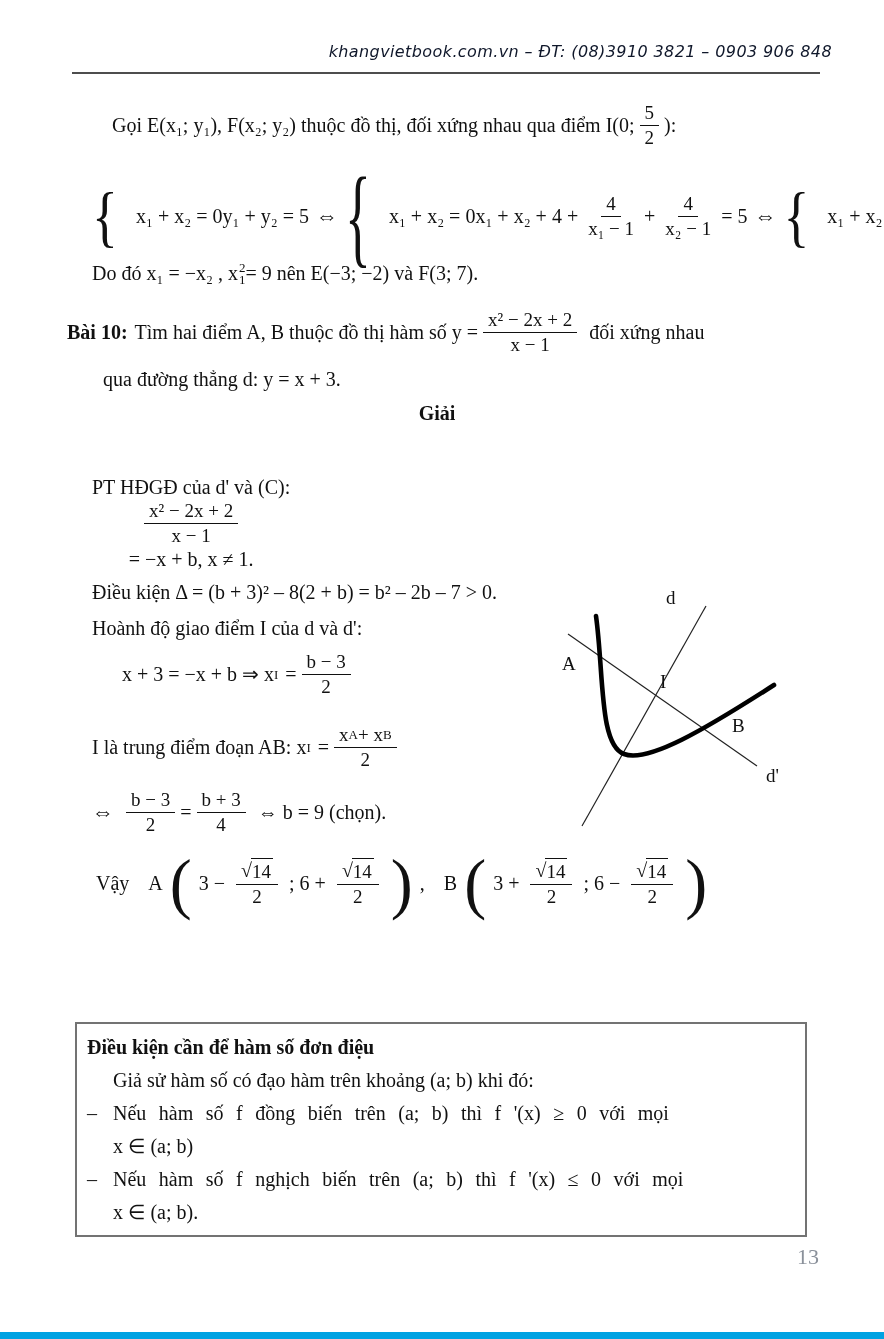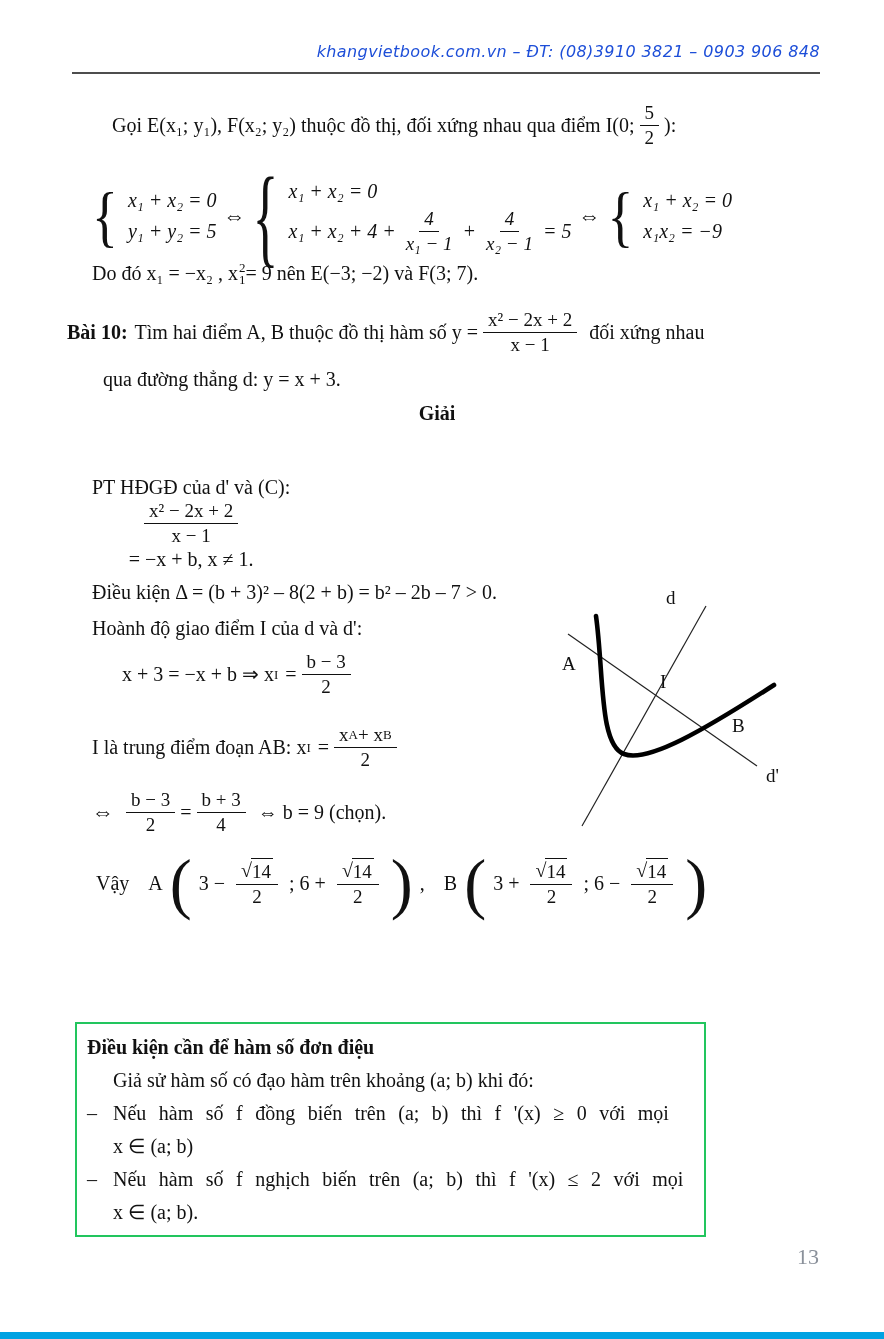--- a/index.html
+++ b/index.html
@@ -5,43 +5,43 @@
   * { margin:0; padding:0; box-sizing:border-box; }
   html,body { background:#ffffff; }
   .page {
     position:relative; width:884px; height:1339px; background:#fff;
     font-family:"Liberation Serif", serif; color:#111; overflow:hidden;
   }
   .abs { position:absolute; }
 
   
   .site-line {
-    position:absolute; top:42px; right:64px;
+    position:absolute; top:42px; right:52px;
     font-family:"DejaVu Sans", sans-serif; font-style:italic;
-    font-size:16px; color:#1d4ed8; letter-spacing:0.4px;
+    font-size:16px; color:#0f172a; letter-spacing:0.4px;
   }
   .head-rule { position:absolute; top:72px; left:72px; width:748px; border-top:2px solid #4d4d4d; }
 
   
   .tline { position:absolute; font-size:20px; white-space:nowrap; }
   .mrow  { position:absolute; display:flex; align-items:center; white-space:nowrap; font-size:20px; }
   .mrow > * { flex:none; }
   .gap { display:inline-block; width:7px; }
 
   
   .frac { display:inline-flex; flex-direction:column; align-items:center; margin:0 5px; font-size:19px; line-height:1.25; }
   .frac .num { display:flex; align-items:center; padding:0 5px; border-bottom:1.4px solid #111; }
   .frac .den { padding:0 5px; }
 
   
   .sys { display:flex; align-items:center; }
   .brace { font-family:"Liberation Serif", serif; font-weight:400; line-height:1; display:inline-block; color:#111; }
   .brace-sm { font-size:54px; transform:scaleY(1.25); }
   .brace-lg { font-size:54px; transform:scaleY(2.05); }
-  .sys .rows { display:flex; flex-direction:column; justify-content:center; margin-left:10px;font-style:italic; }
+  .sys .rows { display:flex; flex-direction:row; justify-content:center; margin-left:18px; }
   .sys .rows .r { line-height:1.55; display:flex; align-items:center; }
   .iff { font-size:22px; margin:0 7px; }
 
   sub.sb { font-size:13px; vertical-align:-5px; line-height:1; }
   .stack { display:inline-flex; flex-direction:column; align-items:flex-start; font-size:13px; line-height:0.85; vertical-align:-6px; margin-left:1px; }
 
   
   .sqrt { display:inline-flex; align-items:flex-start; }
   .sqrt .radical { font-size:20px; margin-right:-1px; }
   .sqrt .radicand { border-top:1.6px solid #111; padding:1px 2px 0 1px; }
@@ -51,22 +51,22 @@
   .bold { font-weight:bold; }
 
   
   .h2row { position:absolute; left:73px; top:963px; display:flex; align-items:center; }
   .h2label { font-family:"Liberation Serif", serif; font-size:28px; color:#111; }
   .h2title { font-family:"Liberation Sans", sans-serif; font-weight:bold; font-size:29px;
              display:inline-block; transform:scaleX(0.82); transform-origin:left center;
              margin-left:44px; white-space:nowrap; }
 
   
-  .rulebox { position:absolute; left:75px; top:1022px; width:631px; height:215px;
-             border:2px solid #22c55e; padding:7px 15px 0 10px; font-size:20px; line-height:33px; }
+  .rulebox { position:absolute; left:75px; top:1022px; width:732px; height:215px;
+             border:2px solid #737373; padding:7px 15px 0 10px; font-size:20px; line-height:33px; }
   .rulebox .bx-title { font-weight:bold; }
   .rulebox .bx-intro { padding-left:26px; }
   .bullet { display:flex; }
   .bullet .dash { width:26px; }
   .bullet .btext { flex:1; word-spacing:7.5px; }
   .cont { padding-left:26px; }
 
   .page-num { position:absolute; left:797px; top:1244px; font-size:22px; color:#8a909a; }
   .bottom-bar { position:absolute; left:0; bottom:0; width:884px; height:7px; }
 
@@ -274,20 +274,20 @@
   <div class="rulebox">
     <div class="bx-title">Điều kiện cần để hàm số đơn điệu</div>
     <div class="bx-intro">Giả sử hàm số có đạo hàm trên khoảng (a; b) khi đó:</div>
     <div class="bullet">
       <span class="dash">–</span>
       <span class="btext">Nếu hàm số f đồng biến trên (a; b) thì f '(x) ≥ 0 với mọi</span>
     </div>
     <div class="cont">x ∈ (a; b)</div>
     <div class="bullet">
       <span class="dash">–</span>
-      <span class="btext">Nếu hàm số f nghịch biến trên (a; b) thì f '(x) ≤ 2 với mọi</span>
+      <span class="btext">Nếu hàm số f nghịch biến trên (a; b) thì f '(x) ≤ 0 với mọi</span>
     </div>
     <div class="cont">x ∈ (a; b).</div>
   </div>
 
   <div class="page-num">13</div>
   <div class="bottom-bar" style="background: rgb(0, 162, 226);"></div>
 </div>
 
 </body></html>

